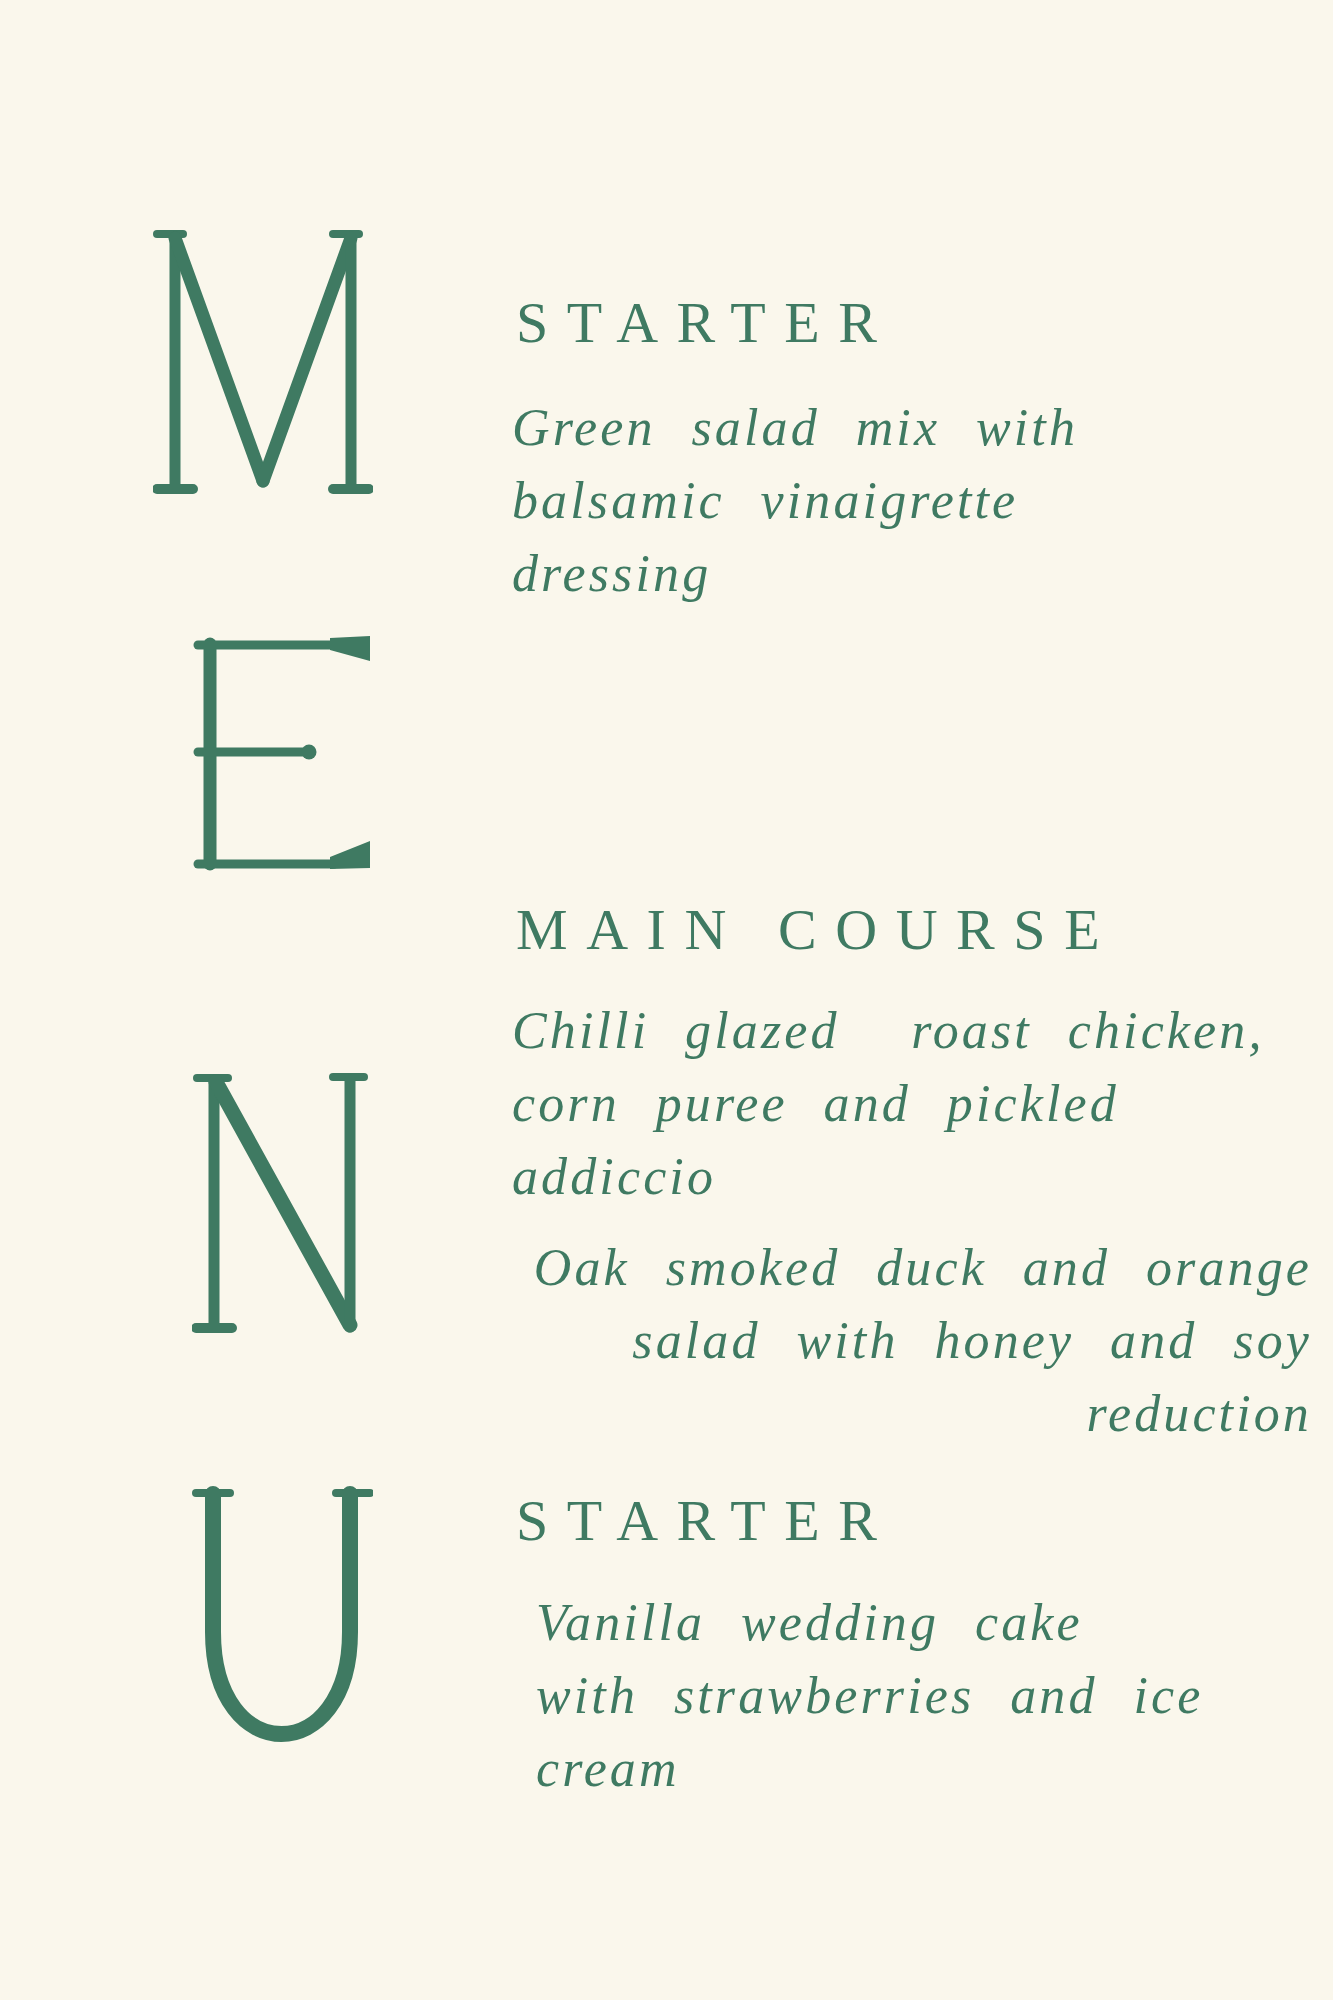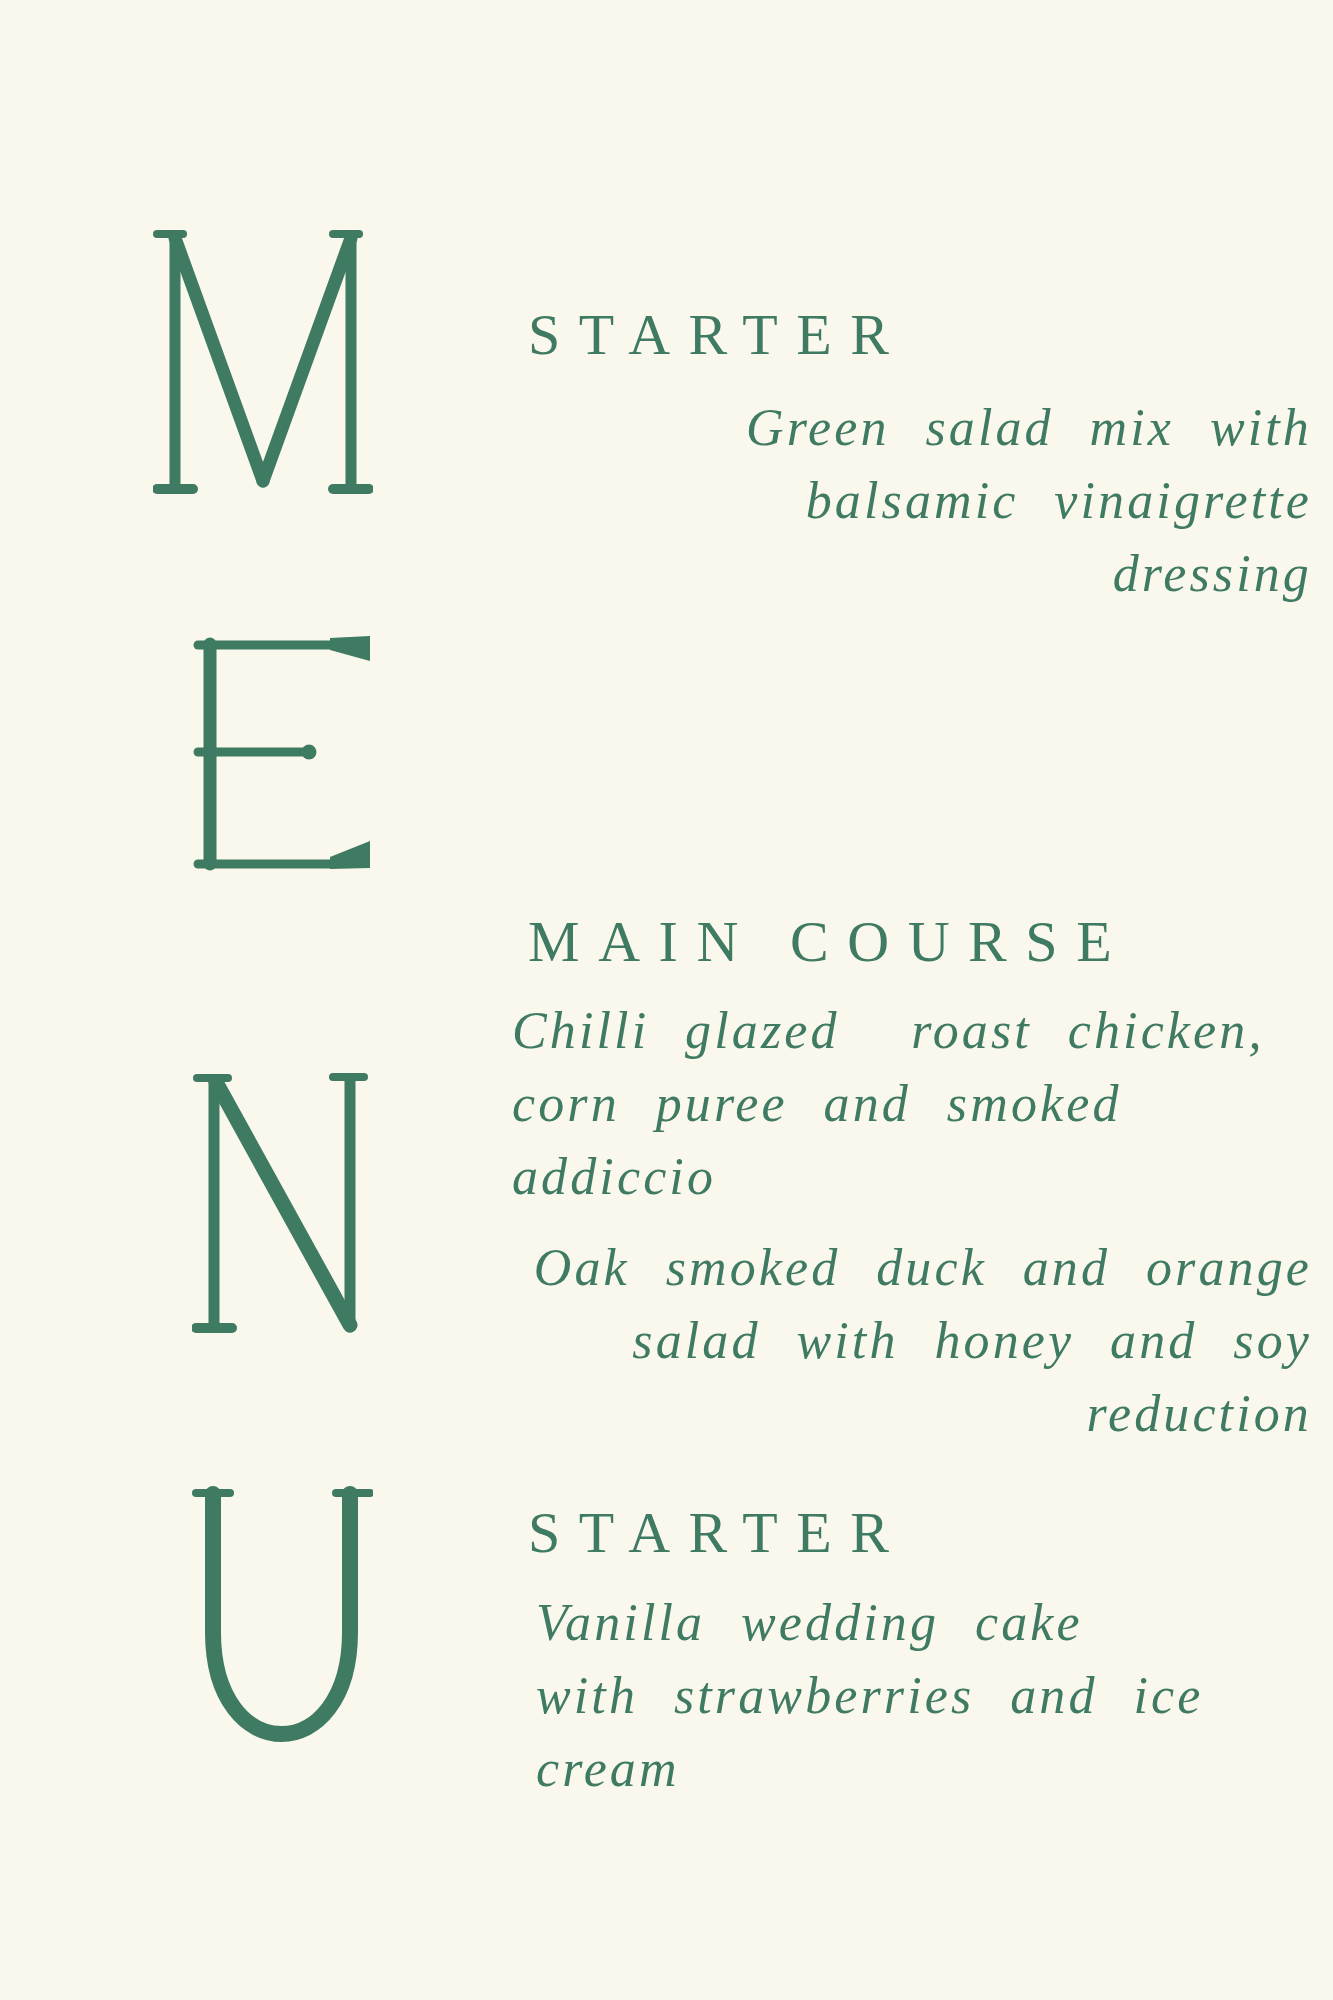--- a/index.html
+++ b/index.html
@@ -25,21 +25,21 @@
   .letter .fill { fill: #3F7A62; stroke: none; }
 
   .letter-m { left: 153px; top: 225px;  width: 220px; height: 272px; }
   .letter-e { left: 192px; top: 635px;  width: 178px; height: 238px; }
   .letter-n { left: 192px; top: 1068px; width: 178px; height: 275px; }
   .letter-u { left: 190px; top: 1482px; width: 183px; height: 265px; }
 
   .heading {
     position: absolute;
     left: 512px;
-    margin: 16px;
+    margin: 4px;
     font-family: "Liberation Serif", serif;
     font-weight: 400;
     font-size: 58px;
     line-height: 70px;
     letter-spacing: 0.32em;
     color: #3F7A62;
     white-space: nowrap;
   }
   .heading-starter { top: 284px; }
   .heading-main    { top: 891px; }
@@ -53,21 +53,21 @@
     font-family: "Liberation Serif", serif;
     font-style: italic;
     font-weight: 400;
     font-size: 52px;
     line-height: 73px;
     letter-spacing: 0.06em;
     word-spacing: 0.38em;
     color: #3F7A62;
     white-space: pre-wrap;
   }
-  .para-1 { top: 391px; text-align: right;  }
+  .para-1 { top: 391px;  }
   .para-2 { top: 641px;  }
   .para-3 { top: 994px;  }
   .para-4 { top: 1231px; text-align: right; }
   .para-5 { top: 1586px; margin-left: 24px; }
 
   .sr-only {
     position: absolute;
     width: 1px; height: 1px;
     overflow: hidden;
     clip: rect(0 0 0 0);
@@ -128,21 +128,21 @@
   <h2 class="heading heading-starter">STARTER</h2>
 
   <p class="para para-1">Green salad mix with
 balsamic vinaigrette
 dressing</p>
 
 
   <h2 class="heading heading-main">MAIN COURSE</h2>
 
   <p class="para para-3">Chilli glazed  roast chicken,
-corn puree and smoked
+corn puree and pickled
 addiccio</p>
 
   <p class="para para-4">Oak smoked duck and orange
 salad with honey and soy
 reduction</p>
 
   <h2 class="heading heading-dessert">STARTER</h2>
 
   <p class="para para-5">Vanilla wedding cake
 with strawberries and ice

